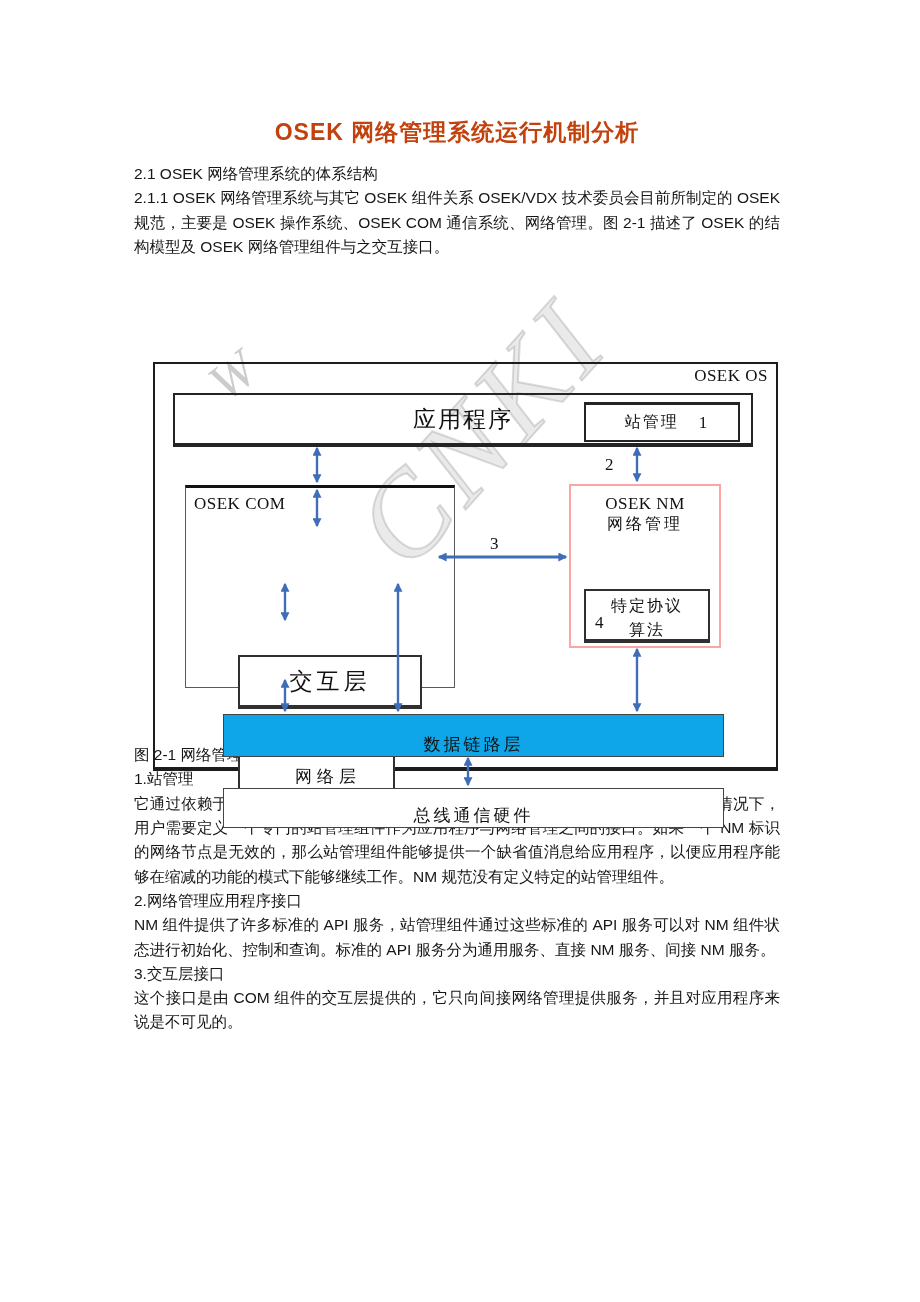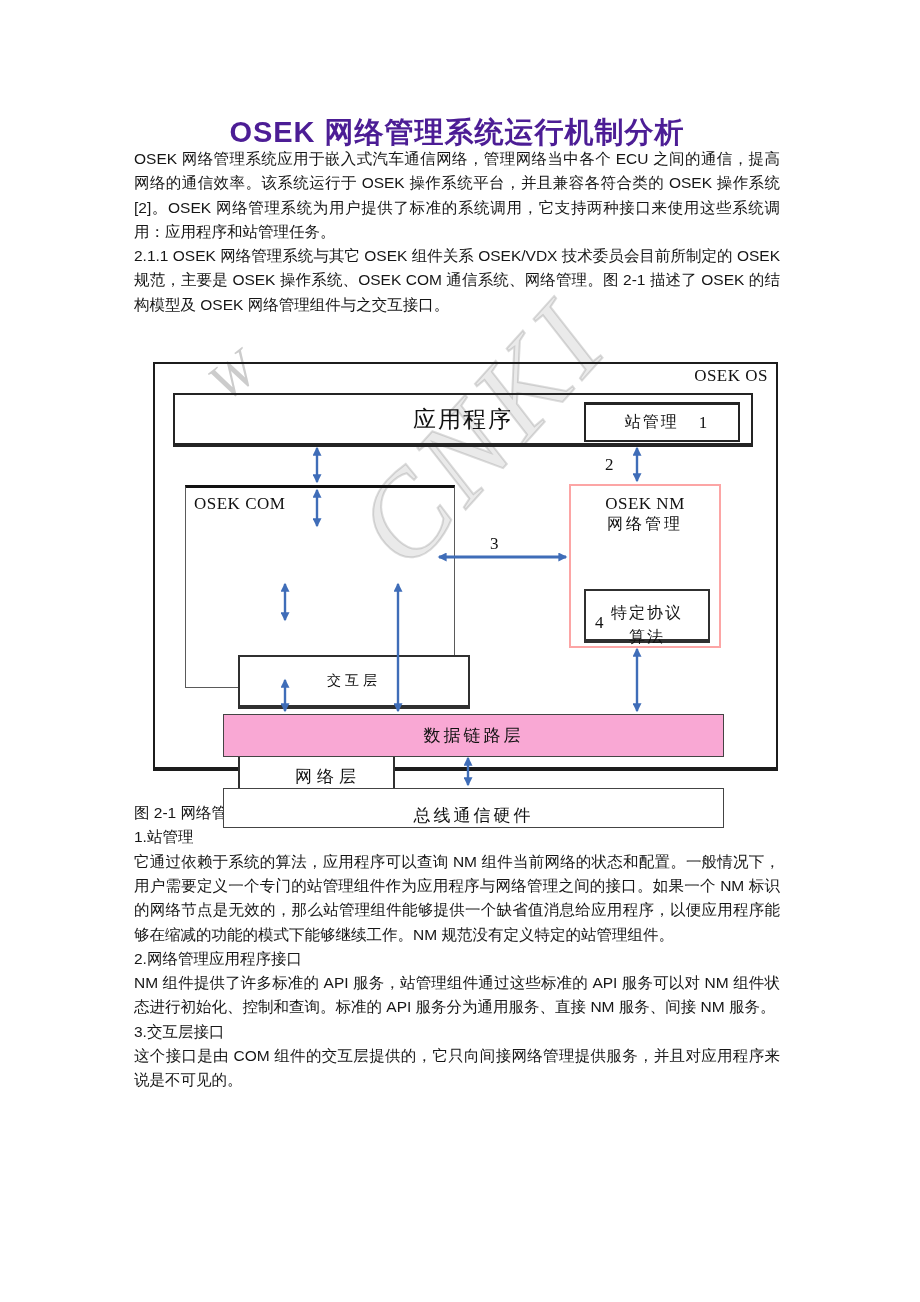--- a/index.html
+++ b/index.html
@@ -2,22 +2,22 @@
 <html><head>
 <meta charset="utf-8">
 <style>
   html,body { margin:0; padding:0; background:#ffffff; }
   .page {
     position:relative; width:920px; height:1302px; background:#ffffff;
     font-family:"Liberation Sans","DejaVu Sans",sans-serif; color:#161616; overflow:hidden;
   }
   .content { position:absolute; left:134px; top:0; width:646px; }
   .doc-title {
-    margin:117px 0 0 0; font-size:29px; font-weight:bold; text-align:center;
-    line-height:30px; letter-spacing:1px; color:#4c1d95;
+    margin:117px 0 0 0; font-size:23px; font-weight:bold; text-align:center;
+    line-height:30px; letter-spacing:1px; color:#c2410c;
   }
   .body-text { font-size:15.5px; line-height:24.3px; text-align:justify; margin:0; }
   .h21 { margin-top:15px; }
   .fig-spacer { height:484px; }
 
   
   .figure {
     position:absolute; left:153px; top:362px; width:625px; height:466px;
     font-family:"Liberation Serif","DejaVu Serif",serif; color:#111;
   }
@@ -38,45 +38,45 @@
     display:flex; align-items:center; justify-content:center;
   }
   .station-label { font-size:16px; letter-spacing:2px;margin-left:8px; }
   .num-inline { font-size:17px; margin-left:20px; }
   .com-box {
     position:absolute; left:32px; top:123px; width:270px; height:203px; box-sizing:border-box;
     border:1px solid #5a5a5a; border-top:3px solid #111;
   }
   .com-label { position:absolute; top:6px; left:8px; font-size:17px; letter-spacing:0.5px; }
   .interaction-box {
-    position:absolute; left:52px; top:167px; width:232px; height:54px; box-sizing:border-box;
+    position:absolute; left:52px; top:167px; width:184px; height:54px; box-sizing:border-box;
     border:2px solid #303030; border-bottom-width:4px; background:#fff;
-    display:flex; align-items:center; justify-content:center; font-size:14px; letter-spacing:4px;
+    display:flex; align-items:center; justify-content:center; font-size:23px; letter-spacing:4px;
   }
   .network-box {
     position:absolute; left:52px; top:261px; width:157px; height:56px; box-sizing:border-box;
     border:2px solid #303030; border-bottom-width:4px; background:#fff;
     display:flex; align-items:center; justify-content:center; font-size:17px; letter-spacing:5px;padding-left:23px;
   }
   .nm-box {
     position:absolute; left:416px; top:122px; width:152px; height:164px; box-sizing:border-box;
     border:2px solid #fca5a5; background:#fff; text-align:center;
   }
   .nm-label { margin-top:8px; font-size:17px; letter-spacing:0.5px; }
   .nm-mgmt { font-size:16px; letter-spacing:3px; }
   .protocol-box {
     position:absolute; left:13px; top:103px; width:126px; height:54px; box-sizing:border-box;
     border:2px solid #303030; border-bottom-width:4px; background:#fff;
-    font-size:16px; letter-spacing:2px; text-align:center; line-height:24px; padding-top:10px;
+    font-size:16px; letter-spacing:2px; text-align:center; line-height:24px; padding-top:3px;
   }
   .num4 { position:absolute; left:9px; bottom:4px; font-size:17px; letter-spacing:0; }
   .datalink-bar {
     position:absolute; left:70px; top:352px; width:501px; height:43px; box-sizing:border-box;
-    border:1.5px solid #444; background:#f9a8d4;
-    display:flex; align-items:center; justify-content:center; font-size:17px; letter-spacing:3px;
+    border:1.5px solid #444; background:#0ea5e9;
+    display:flex; align-items:flex-end; justify-content:center; font-size:17px; letter-spacing:3px;
   }
   .bus-bar {
     position:absolute; left:70px; top:426px; width:501px; height:40px; box-sizing:border-box;
     border:1.5px solid #444; background:#fff;
     display:flex; align-items:flex-end; justify-content:center; font-size:17px; letter-spacing:3px;
   }
   .arrows { position:absolute; left:0; top:0; width:625px; height:466px; pointer-events:none; }
   .num-float { position:absolute; font-size:17px; }
   .num2 { left:452px; top:93px; }
   .num3 { left:337px; top:172px; }
@@ -92,21 +92,21 @@
     color:rgba(110,110,110,0.35); transform:rotate(-38deg); line-height:1;
   }
 </style>
 </head>
 <body>
 
 <div class="page">
 
   <div class="content">
     <h1 class="doc-title">OSEK 网络管理系统运行机制分析</h1>
-    <p class="body-text">OSEK 网络管理系统应用于嵌入式汽车通信网络，管理网络当中各个 ECU 之间的通信，提高网络的通信效率。该系统运行于 OSEK 操作系统平台，并且兼容各符合类的 OSEK 操作系统[2]。OSEK 网络管理系统为用户提供了标准的系统调用，它支持两种接口来使用这些系统调用：应用程序和站管理任务。</p>
+    <p class="body-text h21">2.1 OSEK 网络管理系统的体系结构</p>
     <p class="body-text">2.1.1 OSEK 网络管理系统与其它 OSEK 组件关系 OSEK/VDX 技术委员会目前所制定的 OSEK 规范，主要是 OSEK 操作系统、OSEK COM 通信系统、网络管理。图 2-1 描述了 OSEK 的结构模型及 OSEK 网络管理组件与之交互接口。</p>
     <div class="fig-spacer"></div>
     <p class="body-text">图 2-1 网络管理接口环境</p>
     <p class="body-text">1.站管理</p>
     <p class="body-text">它通过依赖于系统的算法，应用程序可以查询 NM 组件当前网络的状态和配置。一般情况下，用户需要定义一个专门的站管理组件作为应用程序与网络管理之间的接口。如果一个 NM 标识的网络节点是无效的，那么站管理组件能够提供一个缺省值消息给应用程序，以便应用程序能够在缩减的功能的模式下能够继续工作。NM 规范没有定义特定的站管理组件。</p>
     <p class="body-text">2.网络管理应用程序接口</p>
     <p class="body-text">NM 组件提供了许多标准的 API 服务，站管理组件通过这些标准的 API 服务可以对 NM 组件状态进行初始化、控制和查询。标准的 API 服务分为通用服务、直接 NM 服务、间接 NM 服务。</p>
     <p class="body-text">3.交互层接口</p>
     <p class="body-text">这个接口是由 COM 组件的交互层提供的，它只向间接网络管理提供服务，并且对应用程序来说是不可见的。</p>
   </div>

